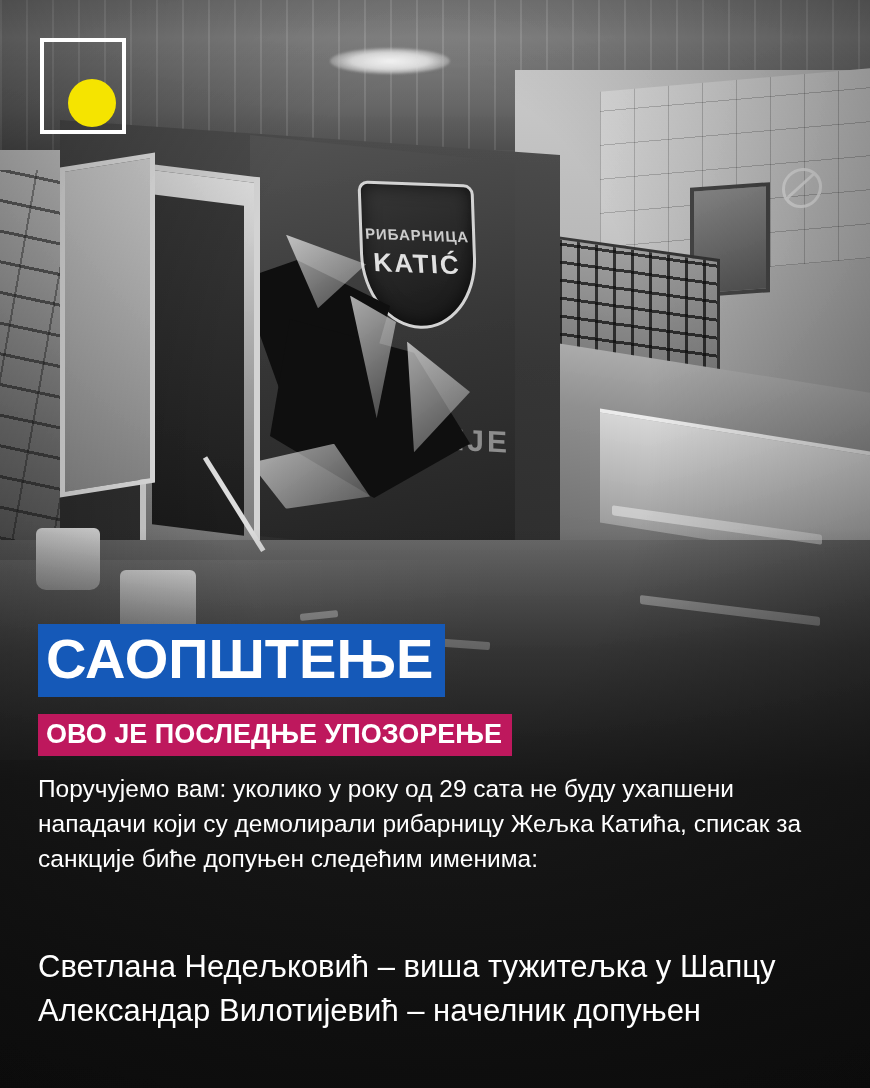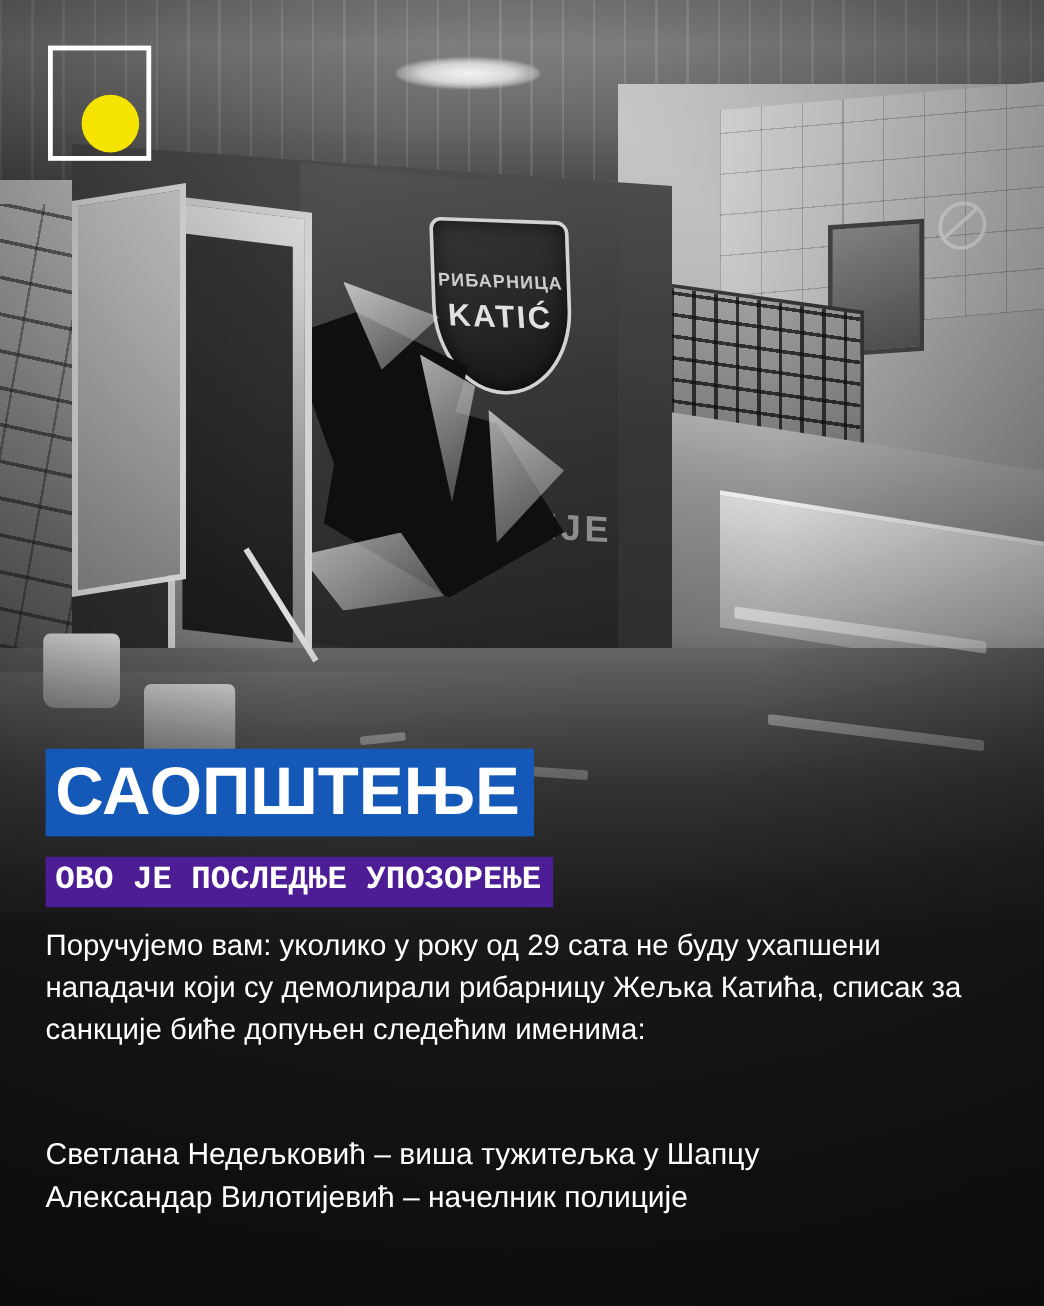--- a/index.html
+++ b/index.html
@@ -300,42 +300,41 @@
     line-height: 1.05;
     letter-spacing: 0px;
     padding: 6px 12px 8px 8px;
   }
   .subhead-wrap {
     position: absolute;
     left: 38px; top: 714px;
   }
   .subhead {
     display: inline-block;
-    background: #4c1d95;
+    background: #be185d;
     color: #ffffff;
     font-size: 27px;
     font-weight: bold;
     line-height: 1.15;
     padding: 5px 10px 6px 8px;
-    font-family: Liberation Mono, monospace;
   }
   .body-text {
     position: absolute;
     left: 38px; top: 772px;
     width: 790px;
     color: #ffffff;
     font-size: 24.5px;
     line-height: 1.42;
   }
   .names-list {
     position: absolute;
     left: 38px; top: 945px;
     width: 790px;
     color: #ffffff;
-    font-size: 25px;
+    font-size: 31px;
     line-height: 1.42;
   }
   .names-list div { white-space: nowrap; }
 </style>
 </head>
 <body>
 
 <div class="poster">
 
   <div class="photo">
@@ -398,16 +397,16 @@
   </div>
 
   <div class="subhead-wrap">
     <span class="subhead">ОВО ЈЕ ПОСЛЕДЊЕ УПОЗОРЕЊЕ</span>
   </div>
 
   <div class="body-text">Поручујемо вам: уколико у року од 29 сата не буду ухапшени нападачи који су демолирали рибарницу Жељка Катића, списак за санкције биће допуњен следећим именима:</div>
 
   <div class="names-list">
     <div>Светлана Недељковић – виша тужитељка у Шапцу</div>
-    <div>Александар Вилотијевић – начелник полиције</div>
+    <div>Александар Вилотијевић – начелник допуњен</div>
   </div>
 
 </div>
 
 </body></html>

